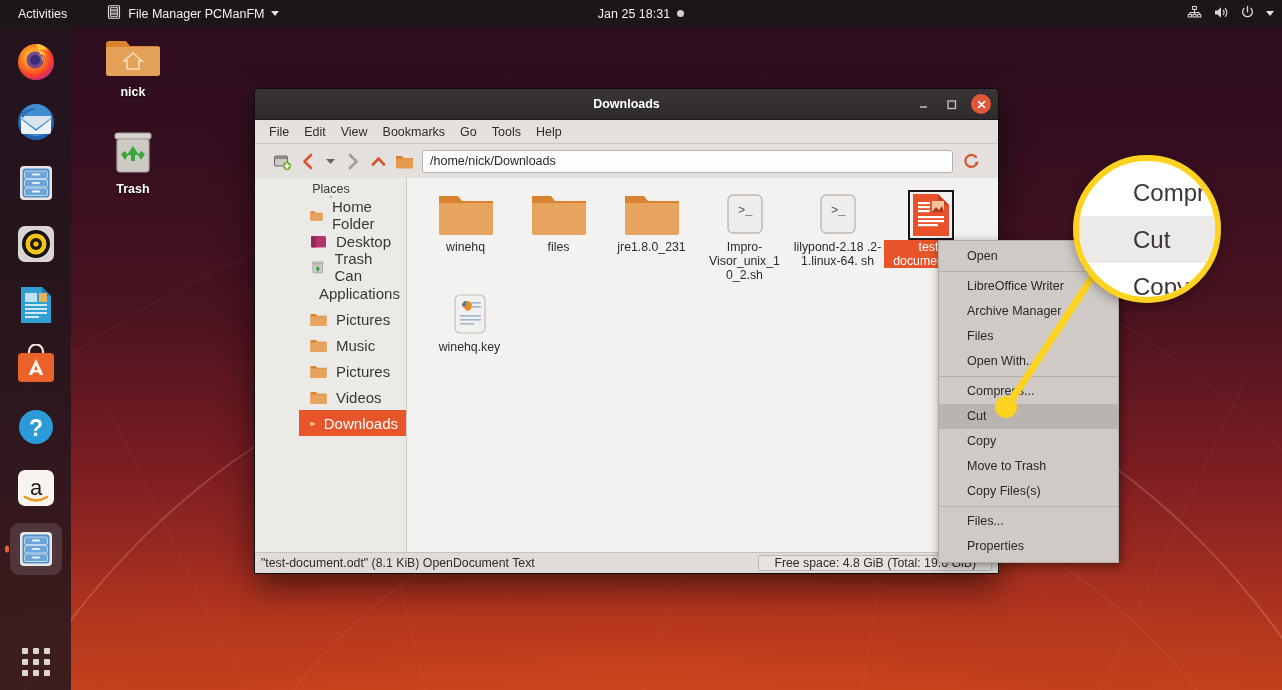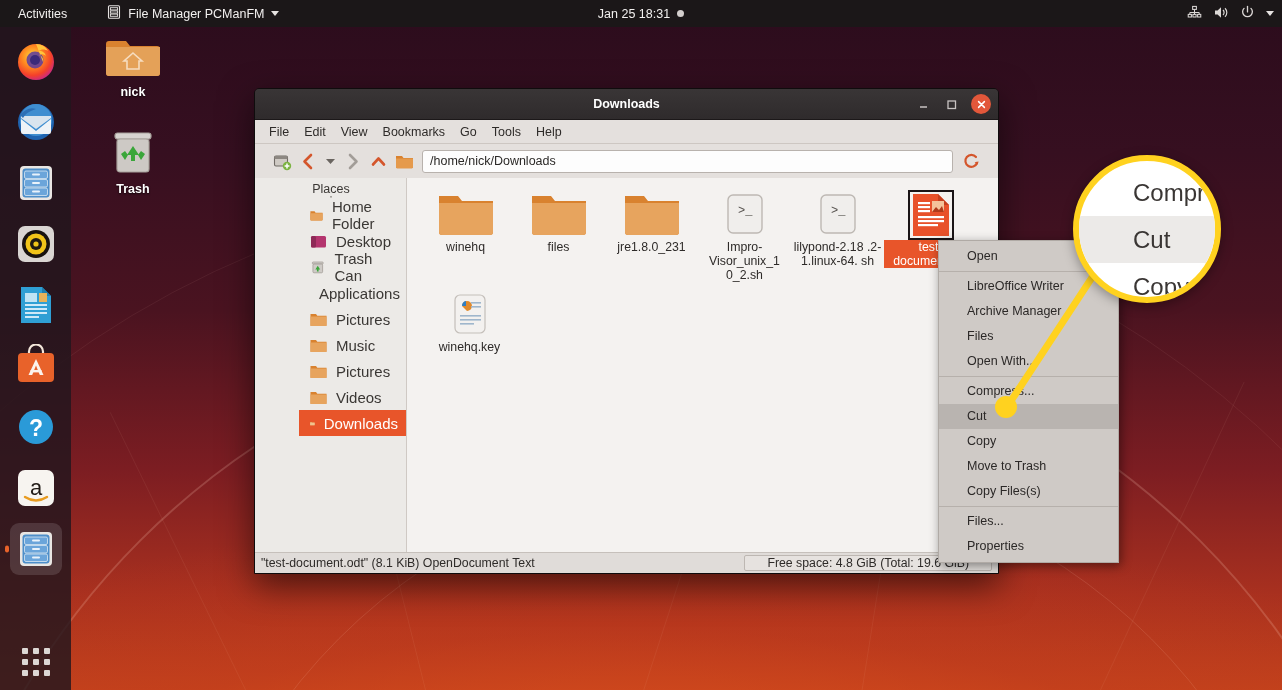--- a/index.html
+++ b/index.html
@@ -137,21 +137,21 @@
   .fitem .ic { height:52px; display:flex; align-items:flex-end; justify-content:center; }
   .fitem .nm { margin-top:2px; line-height:14px; word-wrap:break-word; display:inline-block; padding:0 1px;}
   .fitem.sel .nm { background:#e8552a; color:#fff; }
   .fitem.sel .ic svg { outline:2px solid #1a1416; }
 
   #fm .statusbar {
     height:21px; background:#e0dcd9; border-top:1px solid #c6c0bb;
     display:flex; align-items:center; justify-content:space-between;
     padding:0 6px; font-size:12.3px; color:#2e2b29; flex:none;
   }
-  #fm .statusbar .fs { border:1px solid #bdb7b2; padding:0px 22px; border-radius:2px; background:#e6e2df;}
+  #fm .statusbar .fs { border:1px solid #bdb7b2; padding:0px 15px; border-radius:2px; background:#e6e2df;}
 
   
   #ctxmenu {
     position:absolute; left:938px; top:240px; width:181px;
     background:#cfcac6; border:1px solid #b0aaa5; z-index:30;
     box-shadow:2px 3px 10px rgba(0,0,0,0.45); padding:3px 0;
     font-size:12.5px; color:#2b2827;
   }
   #ctxmenu .mi { padding:4px 0 4px 28px; height:25px; line-height:17px; white-space:nowrap; }
   #ctxmenu .mi.hl { background:#b9b4b0; }

